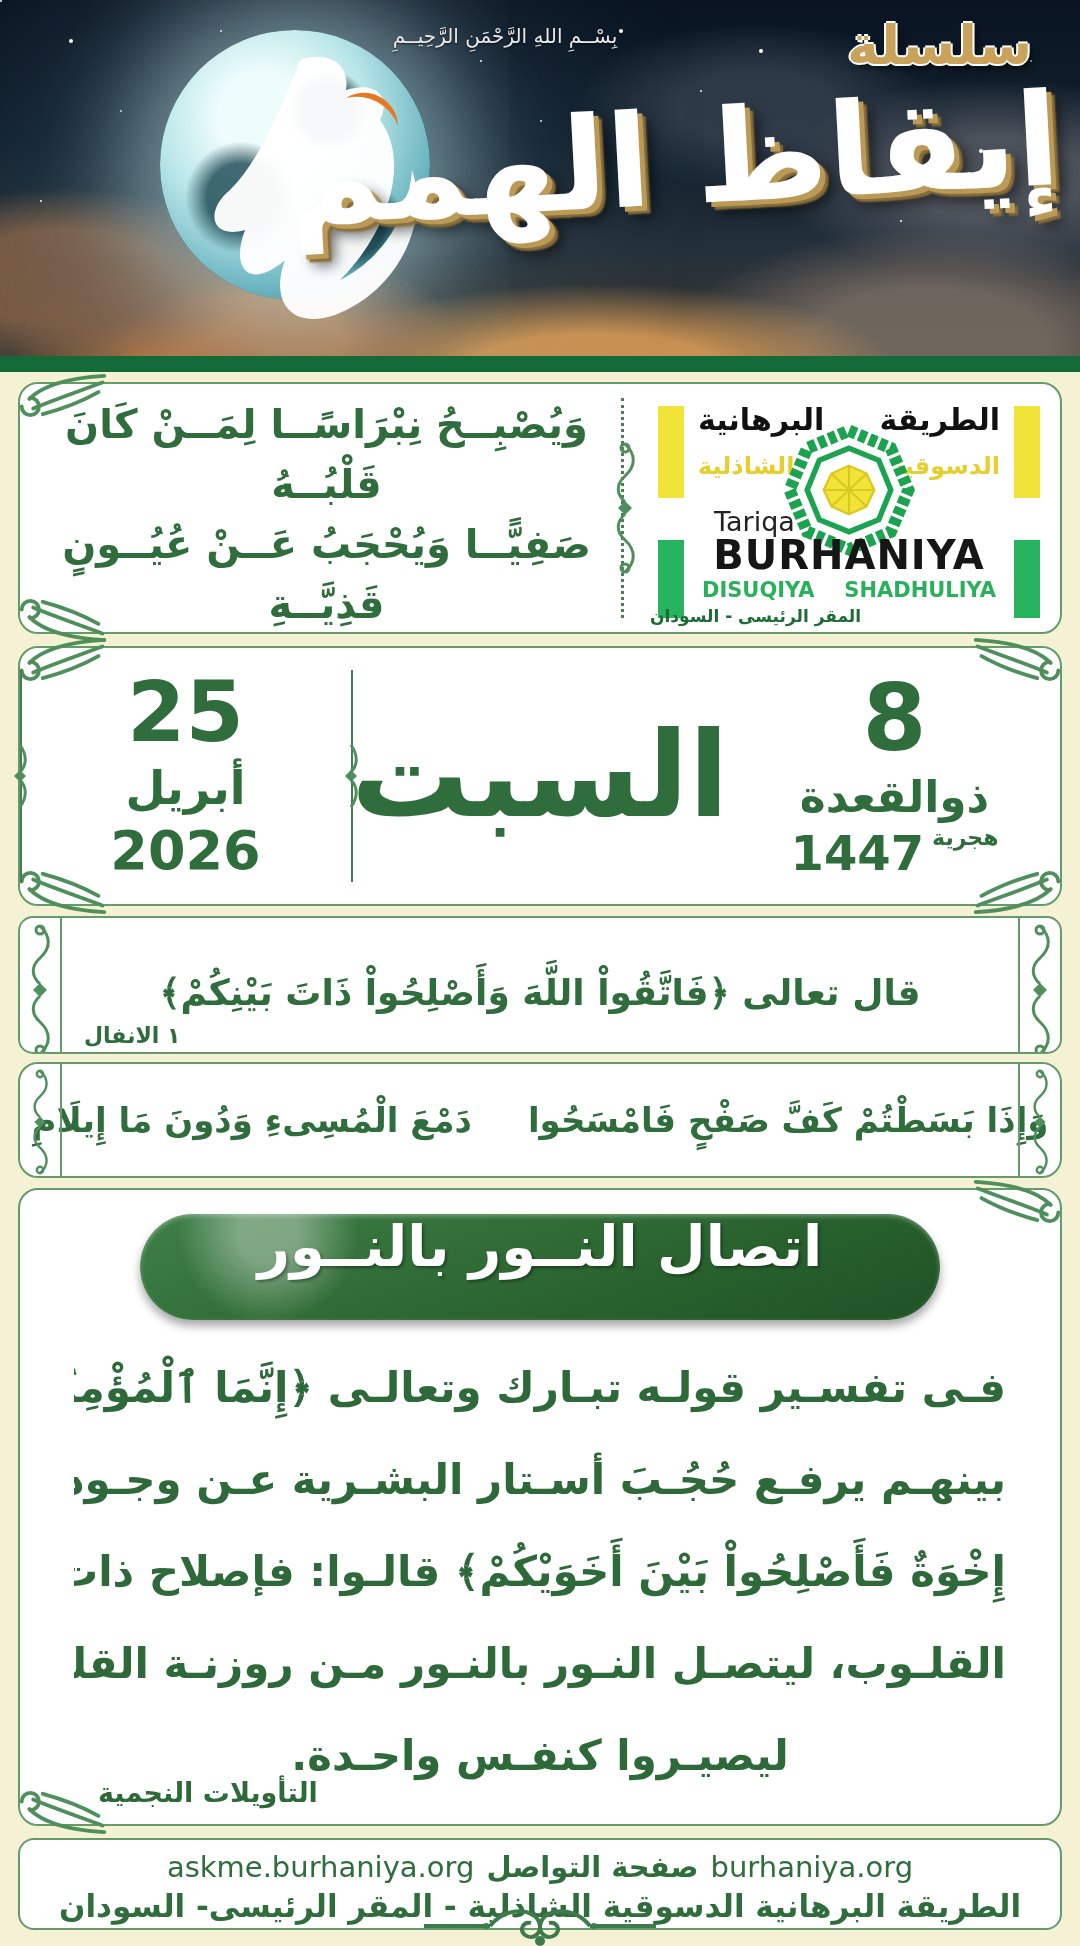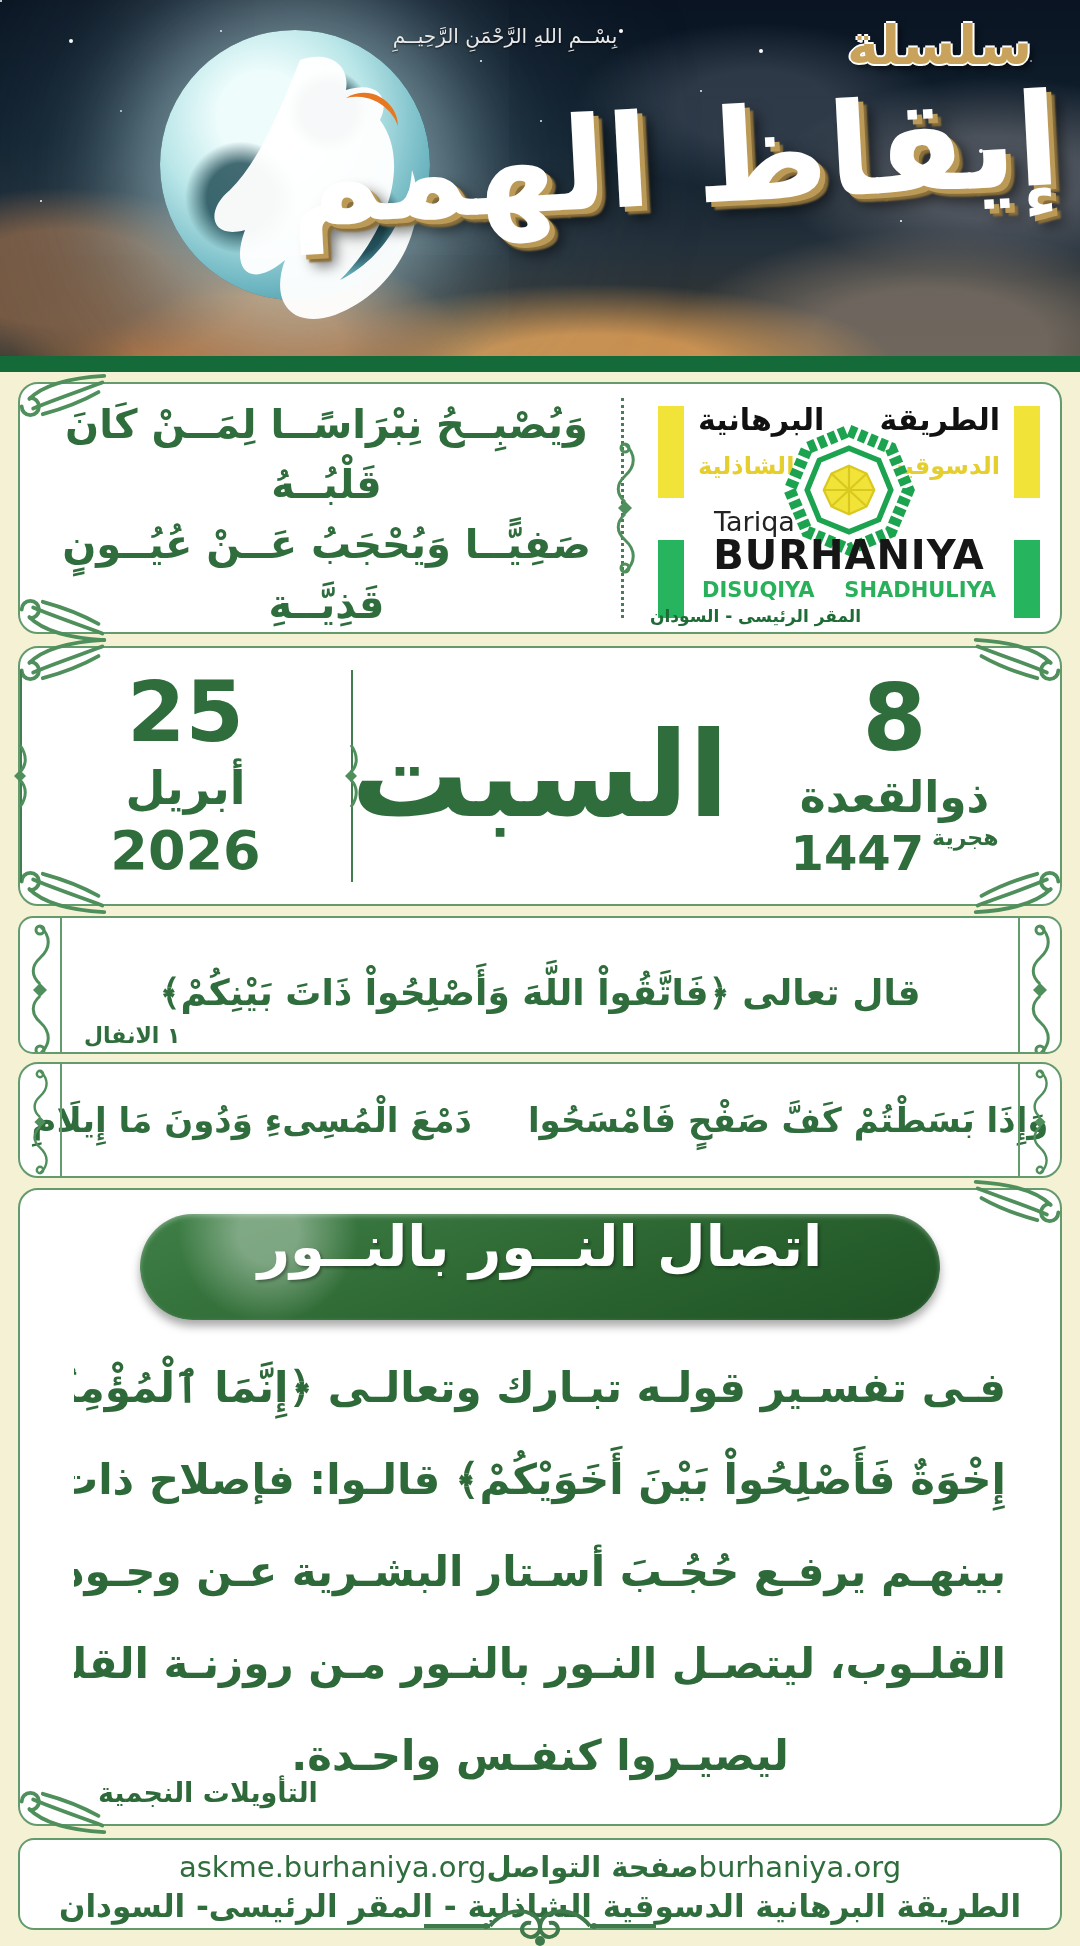--- a/index.html
+++ b/index.html
@@ -115,21 +115,21 @@
     text-shadow:2px 2px 3px rgba(0,0,0,.35);}
   .article-body{margin:22px 54px 0;direction:rtl;color:#2e6a39;font-weight:bold;}
   .aline{font-size:42px;height:92px;line-height:92px;text-align:justify;text-align-last:justify;
     white-space:nowrap;overflow:hidden;}
   .aline.last{text-align:center;text-align-last:center;}
   .attribution{position:absolute;left:78px;bottom:16px;font-size:27px;font-weight:bold;
     color:#2e6a39;direction:rtl;margin-top:19px;}
 
   
   .box6{top:1838px;height:92px;border-radius:16px;}
-  .contact-line{display:flex;justify-content:center;align-items:baseline;gap:0;
+  .contact-line{display:flex;justify-content:center;align-items:baseline;gap:12px;
     margin-top:10px;color:#2f6d3c;font-size:29px;}
   .contact-line .lbl{font-weight:bold;direction:rtl;}
   .org-line{text-align:center;direction:rtl;color:#2f6d3c;font-weight:bold;font-size:31px;margin-top:4px;}
   .bottom-orn{position:absolute;left:50%;bottom:-22px;transform:translateX(-50%);}
 </style>
 </head>
 <body>
 
 <svg width="0" height="0" style="position:absolute">
   <defs>
@@ -309,22 +309,22 @@
         <use href="#curl"></use>
       </svg>
     <svg class="corner bl" viewBox="0 0 100 52">
         <use href="#curl"></use>
       </svg>
     <div class="pill">
       <span>اتصال النــور بالنــور</span>
     </div>
     <div class="article-body">
       <div class="aline">فـى تفسـير قولـه تبـارك وتعالـى ﴿إِنَّمَا ٱلْمُؤْمِنُونَ</div>
+      <div class="aline">بينهـم يرفـع حُجُـبَ أسـتار البشـرية عـن وجـود</div>
       <div class="aline">إِخْوَةٌ فَأَصْلِحُواْ بَيْنَ أَخَوَيْكُمْ﴾ قالـوا: فإصلاح ذات</div>
-      <div class="aline">بينهـم يرفـع حُجُـبَ أسـتار البشـرية عـن وجـود</div>
       <div class="aline">القلـوب، ليتصـل النـور بالنـور مـن روزنـة القلـب،</div>
       <div class="aline last">ليصيـروا كنفـس واحـدة.</div>
     </div>
     <div class="attribution">التأويلات النجمية</div>
   </section>
 
   <section class="box box6">
     <div class="contact-line">
       <span>askme.burhaniya.org</span>
       <span class="lbl">صفحة التواصل</span>

